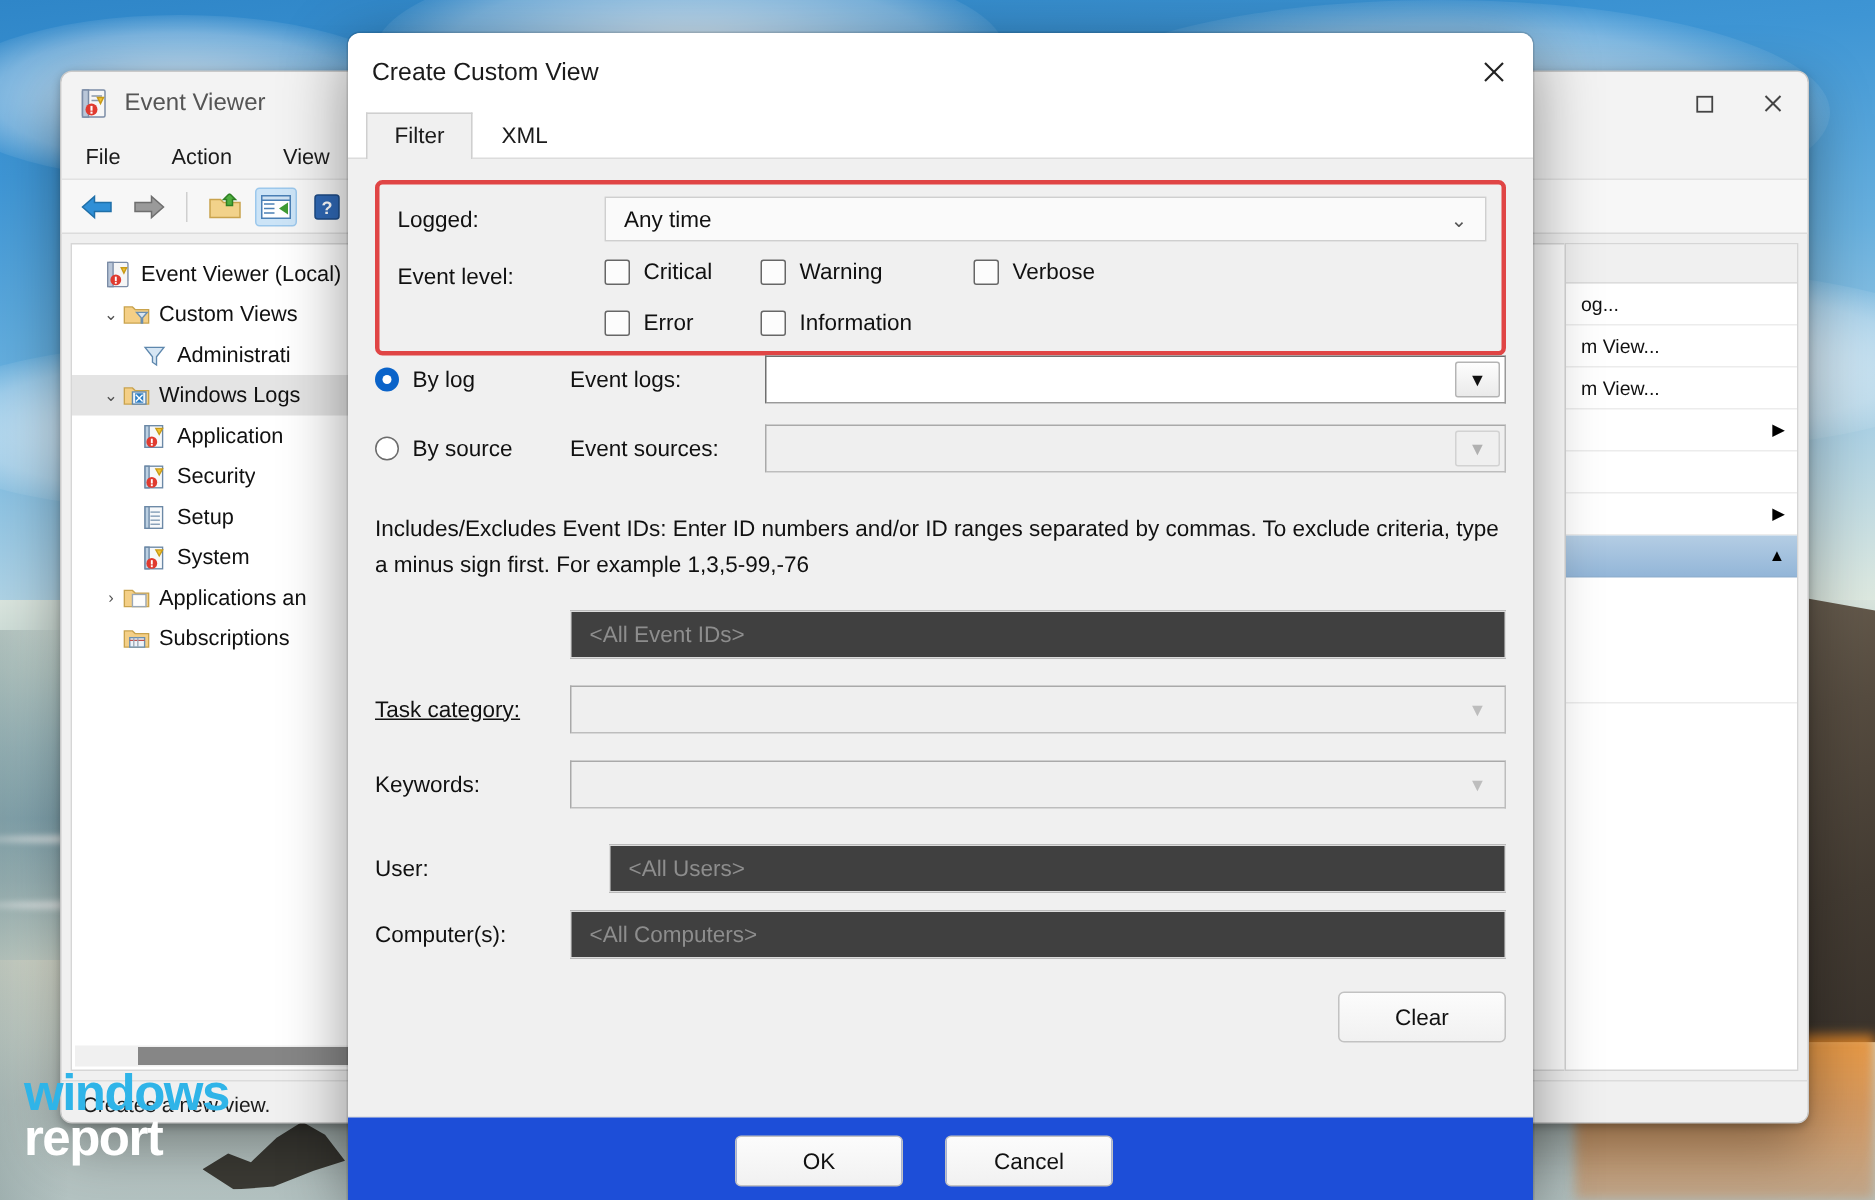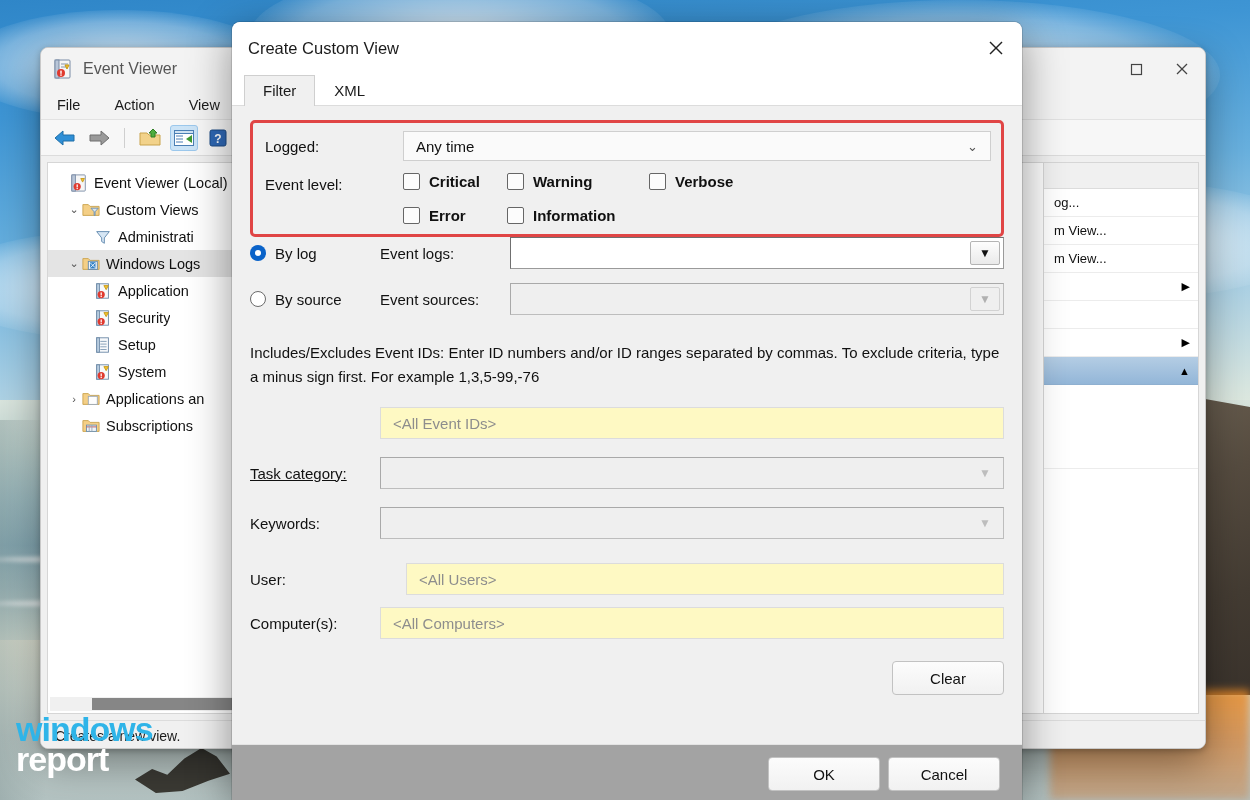--- a/index.html
+++ b/index.html
@@ -191,31 +191,31 @@
     background:linear-gradient(180deg,#fdfdfd,#eaeaea); border:1px solid #b4b4b4;
     margin:3px 3px 3px 0; border-radius:2px; font-size:12px; color:#111;
   }
   .combo-3d.dis .arrowbtn { background:#efefef; border-color:#d2d2d2; color:#b0b0b0; }
   .combo-3d .arrowbtn.flat { background:transparent; border:none; color:#666; }
   .combo-3d.dis .arrowbtn.flat { color:#bdbdbd; }
 
   .helptext { font-size:15px; color:#111; line-height:24px; }
 
   .textbox-dis {
-    height:32px; background:#fef9c3; border:1px solid #dcdcdc;
+    height:32px; background:#404040; border:1px solid #dcdcdc;
     display:flex; align-items:center; padding-left:12px;
     font-size:15px; color:#8d8d8d;
   }
 
   .btn {
     min-width:112px; height:34px; background:linear-gradient(180deg,#fcfcfc,#f1f1f1);
     border:1px solid #c2c2c2; border-radius:4px; font-size:15px; color:#111;
     display:flex; align-items:center; justify-content:center;
   }
-  #dlg-footer { position:absolute; left:0; right:0; bottom:0; height:56px; background:#a3a3a3; border-top:1px solid #e3e3e3; display:flex; align-items:flex-start; justify-content:flex-end; gap:8px; padding:12px 22px 0 0; }
+  #dlg-footer { position:absolute; left:0; right:0; bottom:0; height:56px; background:#1d4ed8; border-top:1px solid #e3e3e3; display:flex; align-items:flex-start; justify-content:center; gap:28px; padding:12px 22px 0 0; }
 </style>
 </head>
 <body>
 
 <div id="wallpaper">
   <div class="wp-sky"></div>
   <div class="wp-cloud" style="left:-40px;  top:10px;  width:320px; height:110px;"></div>
   <div class="wp-cloud" style="left:250px;  top:-30px; width:420px; height:130px;"></div>
   <div class="wp-cloud" style="left:700px;  top:0px;   width:520px; height:150px;"></div>
   <div class="wp-cloud" style="left:900px;  top:180px; width:420px; height:120px;"></div>
@@ -513,21 +513,21 @@
       <div class="row" style="margin-bottom:12px;">
         <span class="lbl" style="width:138px;">Logged:</span>
         <div class="combo-flat">
           <span>Any time</span>
           <span class="chev">⌄</span>
         </div>
       </div>
 
       <div class="row" style="align-items:flex-start;">
         <span class="lbl" style="width:138px; padding-top:3px;">Event level:</span>
-        <div style="flex:1;font-weight:bold;">
+        <div style="flex:1;">
           <div class="cbrow" style="margin-bottom:17px;">
             <label class="cb" style="width:104px;">
               <span class="cbox"></span>
               <span class="cbtext">Critical</span>
             </label>
             <label class="cb" style="width:142px;">
               <span class="cbox"></span>
               <span class="cbtext">Warning</span>
             </label>
             <label class="cb">

